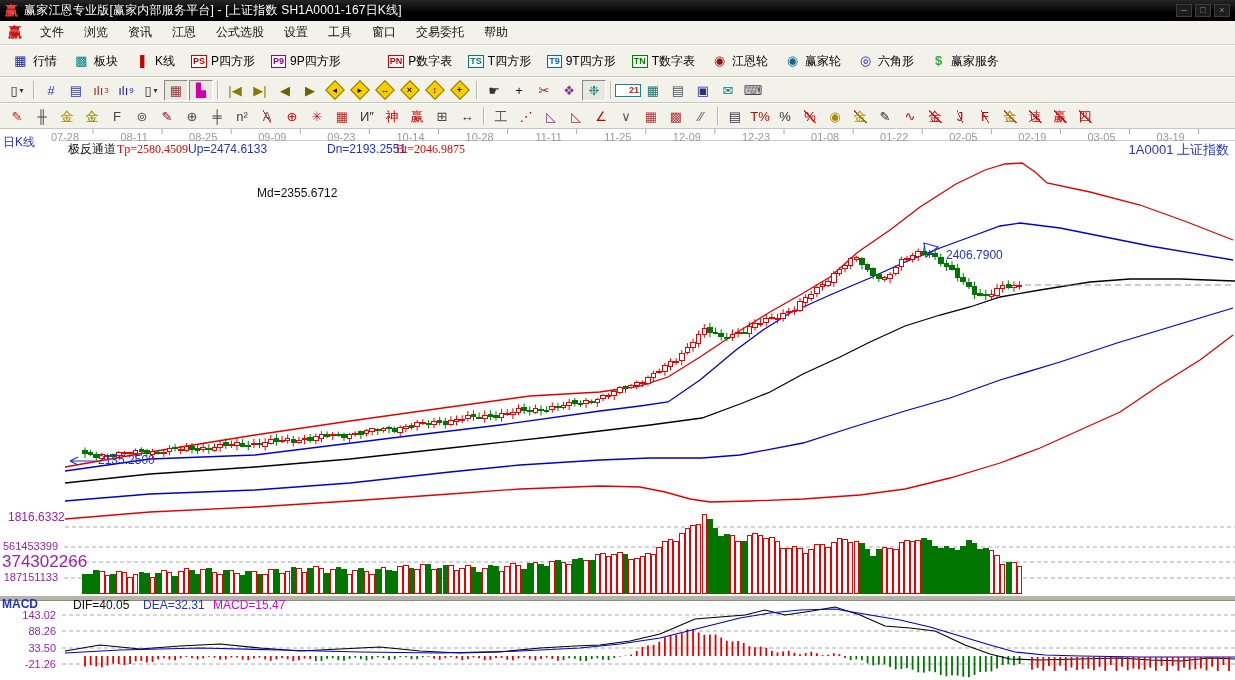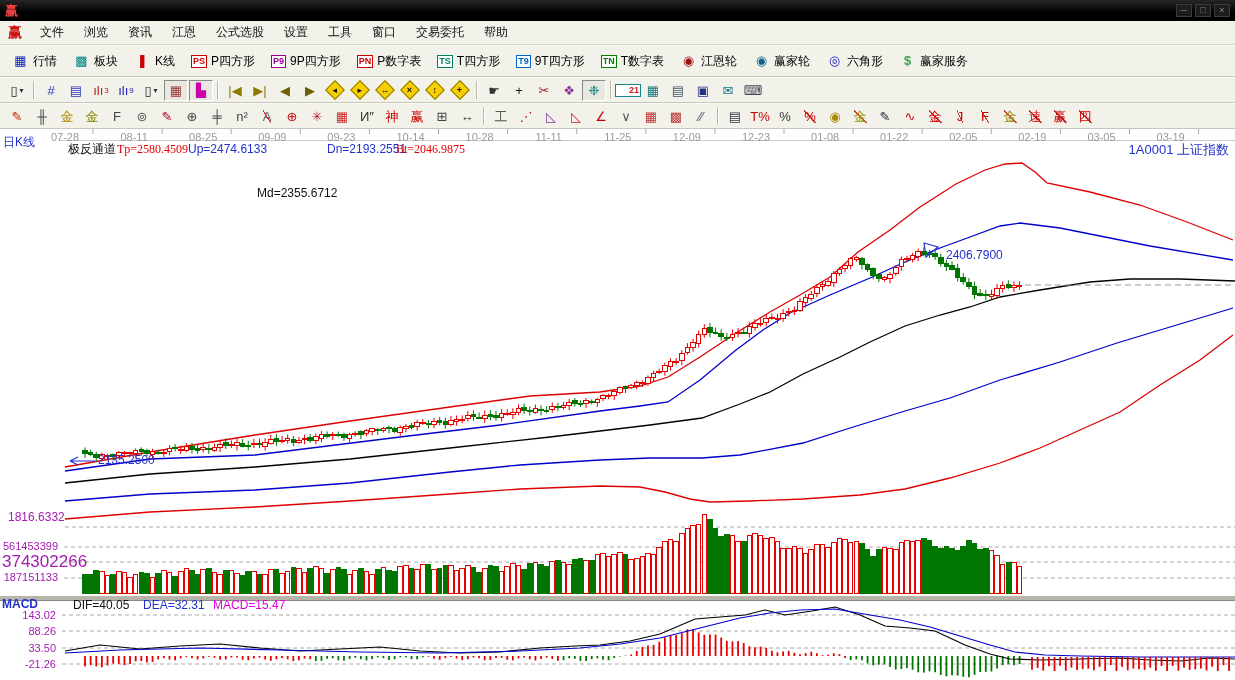--- a/index.html
+++ b/index.html
@@ -62,20 +62,21 @@
     background:#b7b4aa; border-top:1px solid #fdfdf8; border-bottom:1px solid #8d8a80; }
   .date-lbl{ position:absolute; top:2px; font-size:11px; color:#9a9a9a; transform:translateX(-50%); }
 </style>
 </head>
 <body>
 
 <div class="app">
 
   <div class="titlebar">
     <span class="app-ico">赢</span>
+    <span class="title">赢家江恩专业版[赢家内部服务平台] - [上证指数  SH1A0001-167日K线]</span>
     <span class="win-btns">
       <span class="win-btn">─</span>
       <span class="win-btn">□</span>
       <span class="win-btn">×</span>
     </span>
   </div>
 
   <div class="menubar">
     <span class="menu-logo">赢</span>
     <span id="menu-items" style="display:flex;">
@@ -107,21 +108,21 @@
       </button>
       <button class="tb1-btn">
         <span class="badge2" style="color: rgb(204, 0, 0); border-color: rgb(204, 0, 0);">PS</span>
         <span>P四方形</span>
       </button>
       <button class="tb1-btn">
         <span class="badge2" style="color: rgb(153, 0, 153); border-color: rgb(153, 0, 153);">P9</span>
         <span>9P四方形</span>
       </button>
       <button class="tb1-btn">
-        <span class="badge2" style="color: rgb(204, 0, 0); border-color: rgb(204, 0, 0);">PN</span>
+        <span class="badge2" style="color: rgb(204, 0, 0); border-color: rgb(204, 0, 0); margin-left: 31px;">PN</span>
         <span>P数字表</span>
       </button>
       <button class="tb1-btn">
         <span class="badge2" style="color: rgb(0, 128, 96); border-color: rgb(0, 128, 96);">TS</span>
         <span>T四方形</span>
       </button>
       <button class="tb1-btn">
         <span class="badge2" style="color: rgb(0, 102, 204); border-color: rgb(0, 102, 204);">T9</span>
         <span>9T四方形</span>
       </button>

